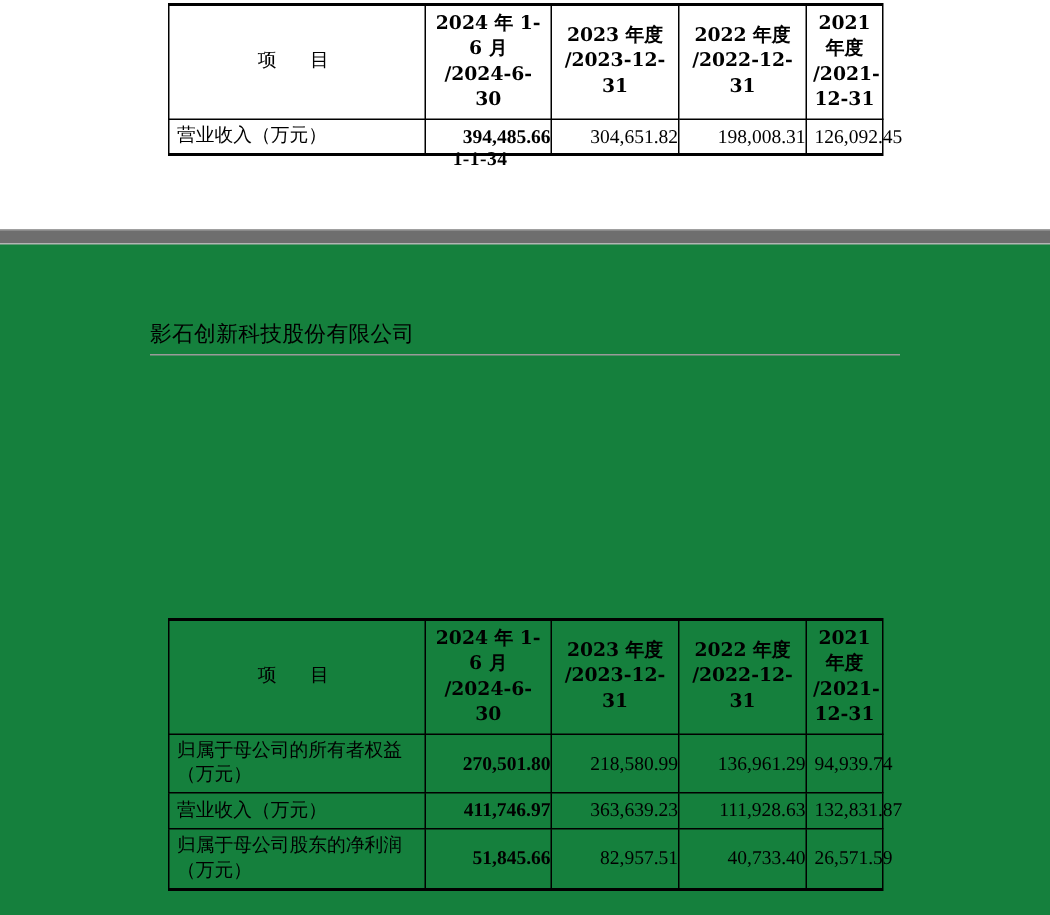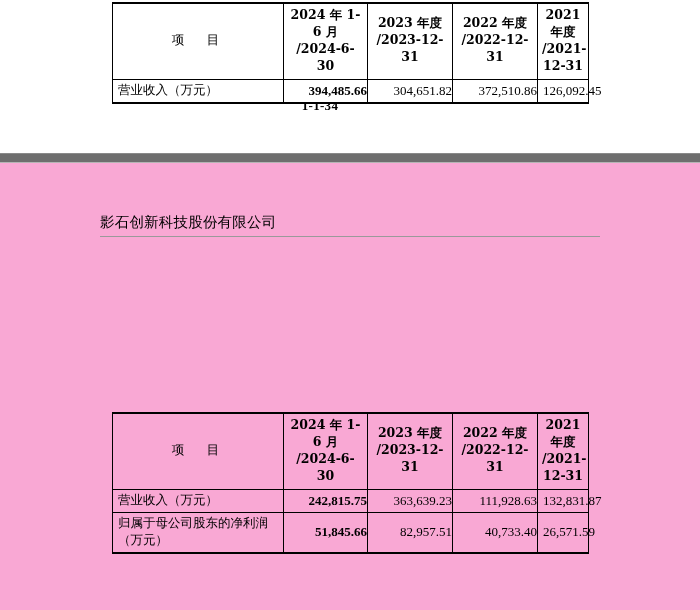--- a/index.html
+++ b/index.html
@@ -39,21 +39,21 @@
     box-sizing: border-box;
   }
 
   
   .page-fragment-bottom {
     position: absolute;
     left: 0;
     top: 163px;
     width: 700px;
     height: 447px;
-    background: #f9a8d4;
+    background: #15803d;
   }
 
   
   .running-header {
     position: absolute;
     left: 100px;
     top: 50px;
     width: 500px;
     display: flex;
     justify-content: space-between;
@@ -176,21 +176,21 @@
           <span>2021 年度</span>
           <span class="hdr-line2">/2021-12-31</span>
         </th>
       </tr>
     </thead>
     <tbody id="top-body">
         <tr>
           <td class="label-cell">营业收入（万元）</td>
           <td class="num-cell bold">394,485.66</td>
           <td class="num-cell">304,651.82</td>
-          <td class="num-cell">372,510.86</td>
+          <td class="num-cell">198,008.31</td>
           <td class="num-cell">126,092.45</td>
         </tr>
       </tbody>
   </table>
 
   <div class="page-number">1-1-34</div>
 </div>
 
 <div class="page-break-band"></div>
 
@@ -224,22 +224,29 @@
           <span class="hdr-line2">/2022-12-31</span>
         </th>
         <th>
           <span>2021 年度</span>
           <span class="hdr-line2">/2021-12-31</span>
         </th>
       </tr>
     </thead>
     <tbody id="bottom-body">
         <tr>
+          <td class="label-cell">归属于母公司的所有者权益（万元）</td>
+          <td class="num-cell bold">270,501.80</td>
+          <td class="num-cell">218,580.99</td>
+          <td class="num-cell">136,961.29</td>
+          <td class="num-cell">94,939.74</td>
+        </tr>
+        <tr>
           <td class="label-cell">营业收入（万元）</td>
-          <td class="num-cell bold">242,815.75</td>
+          <td class="num-cell bold">411,746.97</td>
           <td class="num-cell">363,639.23</td>
           <td class="num-cell">111,928.63</td>
           <td class="num-cell">132,831.87</td>
         </tr>
         <tr>
           <td class="label-cell">归属于母公司股东的净利润（万元）</td>
           <td class="num-cell bold">51,845.66</td>
           <td class="num-cell">82,957.51</td>
           <td class="num-cell">40,733.40</td>
           <td class="num-cell">26,571.59</td>

